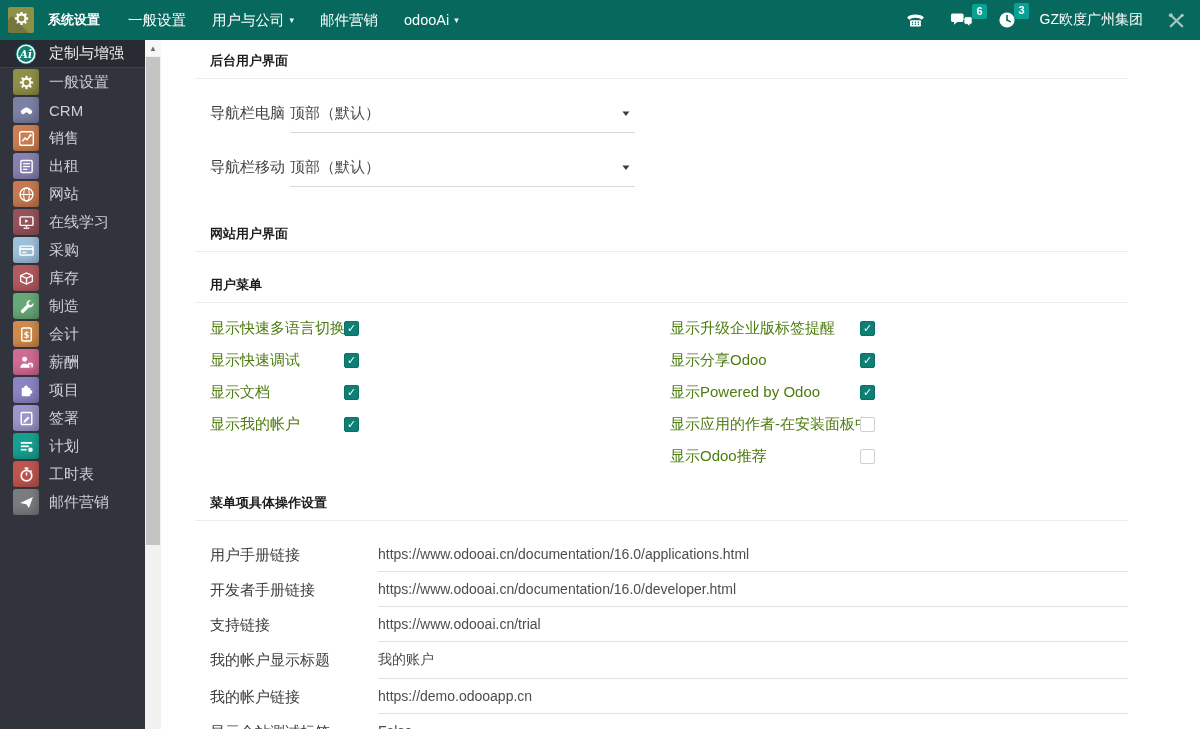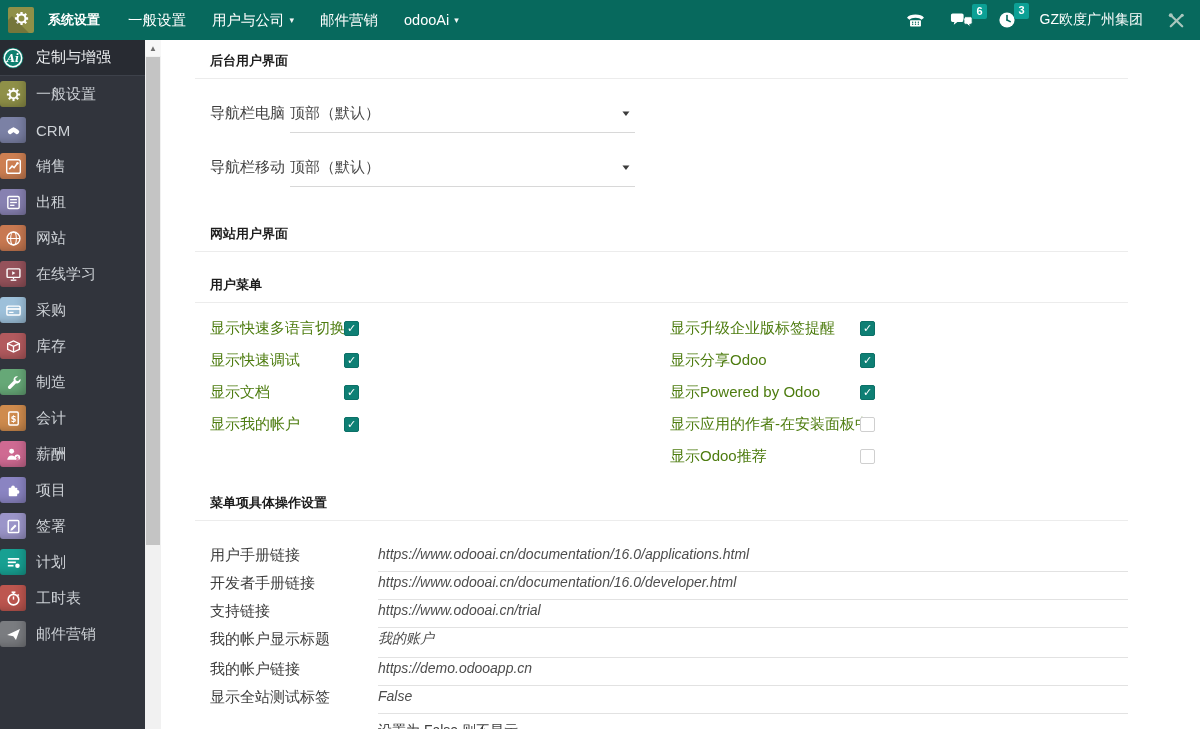--- a/index.html
+++ b/index.html
@@ -19,21 +19,21 @@
   .caret{font-size:9px;line-height:1;opacity:.95;}
   .top-right{margin-left:auto;display:flex;align-items:center;gap:24px;}
   .tb-icon{position:relative;display:flex;align-items:center;cursor:pointer;}
   .tb-icon svg{display:block;}
   .badge{position:absolute;top:-8px;right:-13px;background:#0ca095;color:#fff;font-size:11px;
     font-weight:bold;padding:1px 4px;border-radius:2px;line-height:1.25;}
   .company{color:#fff;font-size:14px;cursor:pointer;white-space:nowrap;}
 
   
   .sidebar{position:fixed;top:40px;left:0;bottom:0;width:145px;background:#31343c;overflow:hidden;z-index:10;}
-  .side-item{height:36px;display:flex;align-items:center;gap:10px;cursor:pointer;}
+  .side-item{height:28px;display:flex;align-items:center;padding-left:13px;gap:10px;cursor:pointer;}
   .side-item.active{background:#282b32;border-bottom:1px solid #3d414a;}
   .side-label{color:#ccd0d5;font-size:15px;white-space:nowrap;}
   .side-item.active .side-label{color:#eceef0;}
   .side-icon{width:26px;height:26px;border-radius:3px;flex:0 0 26px;display:flex;align-items:center;
     justify-content:center;box-shadow:inset -9px -9px 12px -9px rgba(0,0,0,.3);}
   .side-icon svg{width:17px;height:17px;display:block;}
   .side-icon.no-bg{box-shadow:none;}
   .side-icon.no-bg svg{width:24px;height:24px;}
 
   
@@ -64,24 +64,24 @@
   .check-col.left{width:460px;}
   .check-row{display:flex;align-items:center;height:32px;}
   .c-label{font-size:15px;color:#4d7c0f;white-space:nowrap;}
   .left .c-label{width:134px;}
   .right .c-label{width:190px;}
   .checkbox{width:15px;height:15px;border:1px solid #cfcfcf;background:#fff;border-radius:2px;
     display:flex;align-items:center;justify-content:center;cursor:pointer;flex:0 0 15px;}
   .checkbox.checked{background:#0e7f74;border-color:#0c7067;}
   .checkbox.checked::after{content:"✓";color:#fff;font-size:11px;font-weight:bold;line-height:1;}
 
-  .field-row{display:flex;align-items:flex-start;}
+  .field-row{display:flex;align-items:flex-start;margin-bottom:7px;}
   .f-label{width:168px;font-size:15px;color:#3e3e3e;padding-top:2px;white-space:nowrap;}
   .f-main{flex:1;min-width:0;}
-  .f-control{display:flex;align-items:flex-start;font-style:italic;}
+  .f-control{display:flex;align-items:flex-start;}
   .f-value{flex:1;font-size:14px;color:#4d4d4d;border-bottom:1px solid #e2e2e2;
     padding:2px 0 9px;white-space:nowrap;overflow:hidden;cursor:text;}
   .f-helper{font-size:14px;color:#3e3e3e;padding:8px 0 5px;}
 </style>
 </head>
 <body>
 
 <header class="topbar">
   <div class="app-icon">
     <span>

